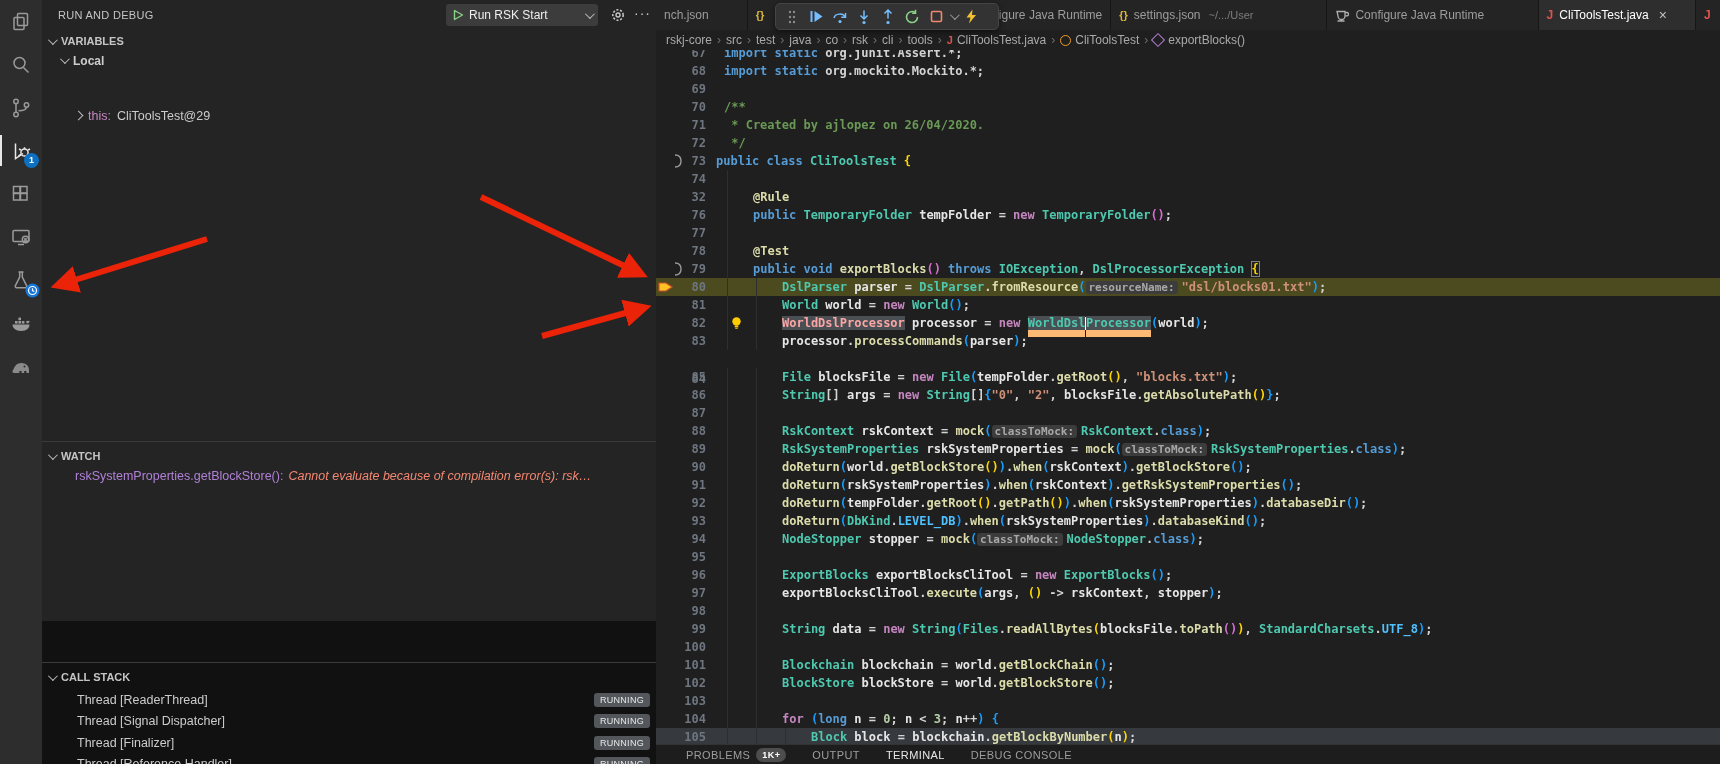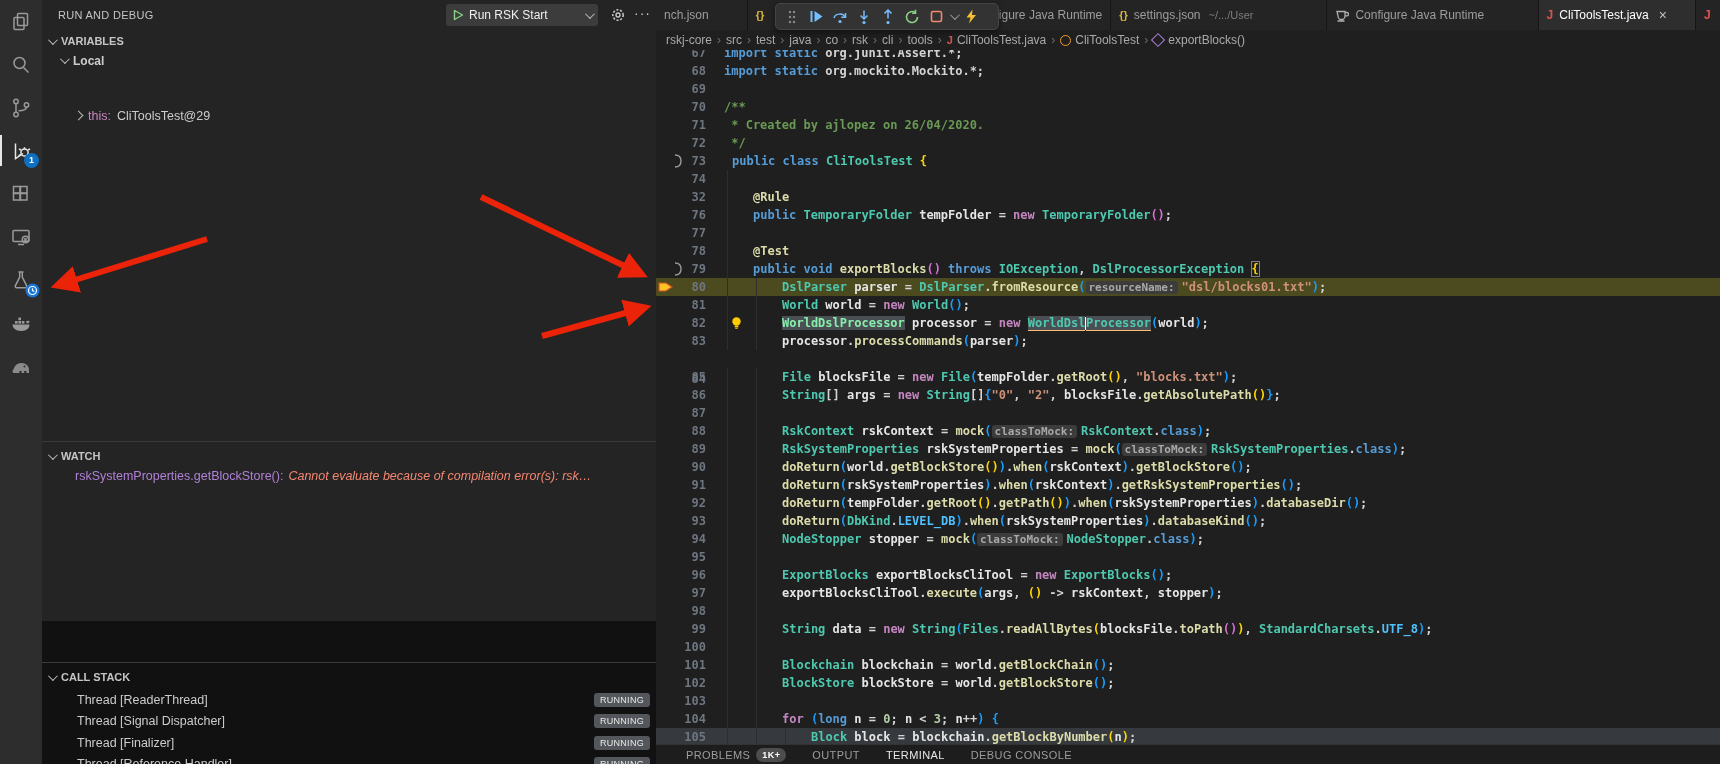--- a/index.html
+++ b/index.html
@@ -79,22 +79,22 @@
   .gbulb{position:absolute;left:74px;top:2px;}
   .ltext{position:absolute;left:68px;cursor:text;}
   .guide{position:absolute;top:0;width:1px;height:18px;background:#2e2e2e;}
   .cursorbar{display:inline-block;width:1.5px;height:13px;background:#fff;vertical-align:middle;margin:0 -0.5px;}
   .tk-k{color:#569CD6;} .tk-pk{color:#C586C0;} .tk-t{color:#4EC9B0;} .tk-v{color:#e5e5e5;}
   .tk-f{color:#DCDCAA;} .tk-s{color:#CE9178;} .tk-n{color:#B5CEA8;} .tk-c{color:#6A9955;}
   .tk-p{color:#D4D4D4;} .tk-kb{color:#569CD6;} .tk-o{color:#4FC1FF;}
   .tk-b1{color:#FFD700;} .tk-b2{color:#DA70D6;} .tk-b3{color:#179FFF;}
   .tk-b1m{color:#FFD700;outline:1px solid #808080;}
   .tk-i{background:#3c3c3c;color:#a8a8a8;border-radius:3px;padding:0 3px;margin-right:4px;font-size:11px;}
-  .tk-wh{color:#86efac;background:#4a4f54;}
-  .tk-whc{color:#4EC9B0;background:#4a4f54;border-bottom:1px solid #fdba74;}
+  .tk-wh{color:#fca5a5;background:#4a4f54;}
+  .tk-whc{color:#4EC9B0;background:#4a4f54;border-bottom:7px solid #fdba74;}
   
   .panelbar{position:absolute;left:0;top:744px;width:100%;height:20px;background:#1d1d1d;border-top:1px solid #333;
             display:flex;align-items:center;gap:26px;padding-left:30px;z-index:6;}
   .ptab{font-size:11px;color:#9d9d9d;letter-spacing:.4px;display:flex;align-items:center;gap:6px;cursor:pointer;}
   .ptab.active{color:#e7e7e7;}
   .pbadge{background:#4d4d4d;color:#fff;font-size:9px;padding:2px 6px;border-radius:9px;font-weight:bold;}
   
   .arrows{position:absolute;inset:0;z-index:50;pointer-events:none;}
 </style>
 </head>
@@ -384,21 +384,21 @@
 
   <div class="codearea" id="codearea">
       <div class="line" style="top: 14px;"><span class="lnum">67</span><span class="ltext" style="left: 68px;"><span class="tk-k">import static </span><span class="tk-p">org.junit.Assert.*;</span></span></div>
       <div class="line" style="top: 32px;"><span class="lnum">68</span><span class="ltext" style="left: 68px;"><span class="tk-k">import static </span><span class="tk-p">org.mockito.Mockito.*;</span></span></div>
       <div class="line" style="top: 50px;"><span class="lnum">69</span><span class="ltext" style="left: 68px;"></span></div>
       <div class="line" style="top: 68px;"><span class="lnum">70</span><span class="ltext" style="left: 68px;"><span class="tk-c">/**</span></span></div>
       <div class="line" style="top: 86px;"><span class="lnum">71</span><span class="ltext" style="left: 68px;"><span class="tk-c"> * Created by ajlopez on 26/04/2020.</span></span></div>
       <div class="line" style="top: 104px;"><span class="lnum">72</span><span class="ltext" style="left: 68px;"><span class="tk-c"> */</span></span></div>
       <div class="line" style="top: 122px;"><span class="garc"><svg width="12" height="14" viewBox="0 0 12 14" fill="none" stroke="#9a9a9a" stroke-width="1.4">
             <path d="M3 1c4 0 6 2.5 6 6s-2 6-6 6"></path>
-          </svg></span><span class="lnum">73</span><span class="ltext" style="left: 76px; text-align: right;"><span class="tk-k">public class </span><span class="tk-t">CliToolsTest </span><span class="tk-b1">{</span></span></div>
+          </svg></span><span class="lnum">73</span><span class="ltext" style="left: 60px; text-align: right;"><span class="tk-k">public class </span><span class="tk-t">CliToolsTest </span><span class="tk-b1">{</span></span></div>
       <div class="line" style="top: 140px;"><span class="guide" style="left: 71px;"></span><span class="lnum">74</span><span class="ltext" style="left: 97px;"></span></div>
       <div class="line" style="top: 158px;"><span class="guide" style="left: 71px;"></span><span class="lnum">32</span><span class="ltext" style="left: 97px;"><span class="tk-f">@Rule</span></span></div>
       <div class="line" style="top: 176px;"><span class="guide" style="left: 71px;"></span><span class="lnum">76</span><span class="ltext" style="left: 97px;"><span class="tk-k">public </span><span class="tk-t">TemporaryFolder </span><span class="tk-v">tempFolder</span><span class="tk-p"> = </span><span class="tk-pk">new </span><span class="tk-t">TemporaryFolder</span><span class="tk-b2">()</span><span class="tk-p">;</span></span></div>
       <div class="line" style="top: 194px;"><span class="guide" style="left: 71px;"></span><span class="lnum">77</span><span class="ltext" style="left: 97px;"></span></div>
       <div class="line" style="top: 212px;"><span class="guide" style="left: 71px;"></span><span class="lnum">78</span><span class="ltext" style="left: 97px;"><span class="tk-f">@Test</span></span></div>
       <div class="line" style="top: 230px;"><span class="guide" style="left: 71px;"></span><span class="garc"><svg width="12" height="14" viewBox="0 0 12 14" fill="none" stroke="#9a9a9a" stroke-width="1.4">
             <path d="M3 1c4 0 6 2.5 6 6s-2 6-6 6"></path>
           </svg></span><span class="lnum">79</span><span class="ltext" style="left: 97px;"><span class="tk-k">public void </span><span class="tk-f">exportBlocks</span><span class="tk-b2">()</span><span class="tk-k"> throws </span><span class="tk-t">IOException</span><span class="tk-p">, </span><span class="tk-t">DslProcessorException </span><span class="tk-b1m">{</span></span></div>
       <div class="line exec" style="top: 248px;"><span class="guide" style="left: 71px;"></span><span class="guide" style="left: 100px;"></span><span class="gexec"><svg width="16" height="14" viewBox="0 0 16 14">
             <path d="M1 3h7l6 4-6 4H1z" fill="#ffc124" stroke="#c94f2b" stroke-width="1.2"></path>

